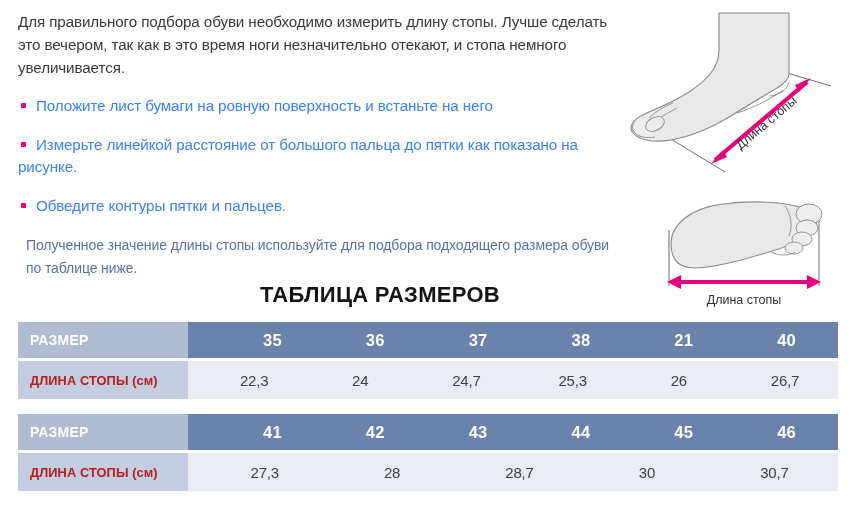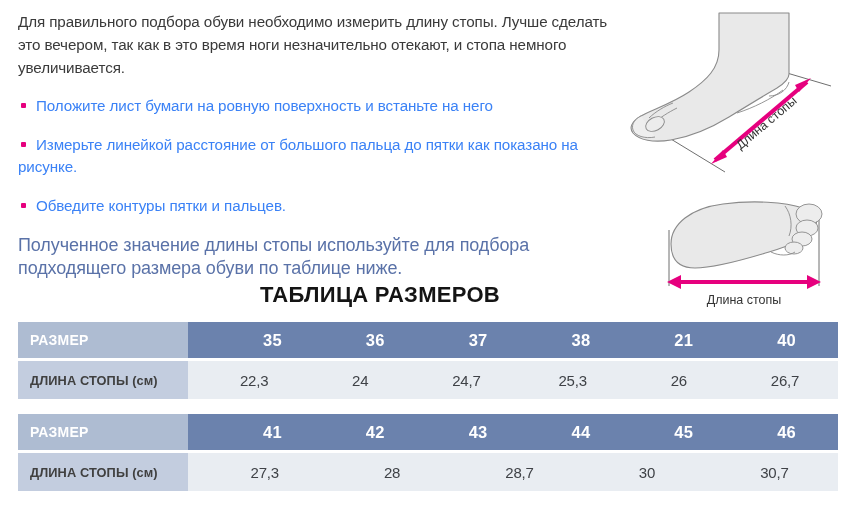--- a/index.html
+++ b/index.html
@@ -54,22 +54,22 @@
     left: 3px;
     top: 8px;
     width: 5px;
     height: 5px;
     background: #e6007e;
     border-radius: 1px;
   }
   .bullet-item.wrap .bullet-dot { top: 8px; }
 
   .note {
-    margin: 2px 0 0 0;
-    font-size: 18px;
+    margin: 2px 0 0 8px;
+    font-size: 14px;
     line-height: 23px;
     color: #5a72a8;
     letter-spacing: -0.1px;
   }
 
   
   .section-title {
     position: absolute;
     left: 0;
     top: 282px;
@@ -107,21 +107,21 @@
   }
   .lbl-cell.head {
     background: #aebcd2;
     color: #ffffff;
     font-size: 14px;
     font-weight: bold;
     letter-spacing: 0.2px;
   }
   .lbl-cell.data {
     background: #c3cddf;
-    color: #404040;
+    color: #b91c1c;
     font-size: 12.8px;
     font-weight: bold;
     letter-spacing: 0.1px;
   }
 
   .cells {
     flex: 1 1 auto;
     display: flex;
   }
   .cells.head { background: #6b82ad; padding-left: 33px; }

